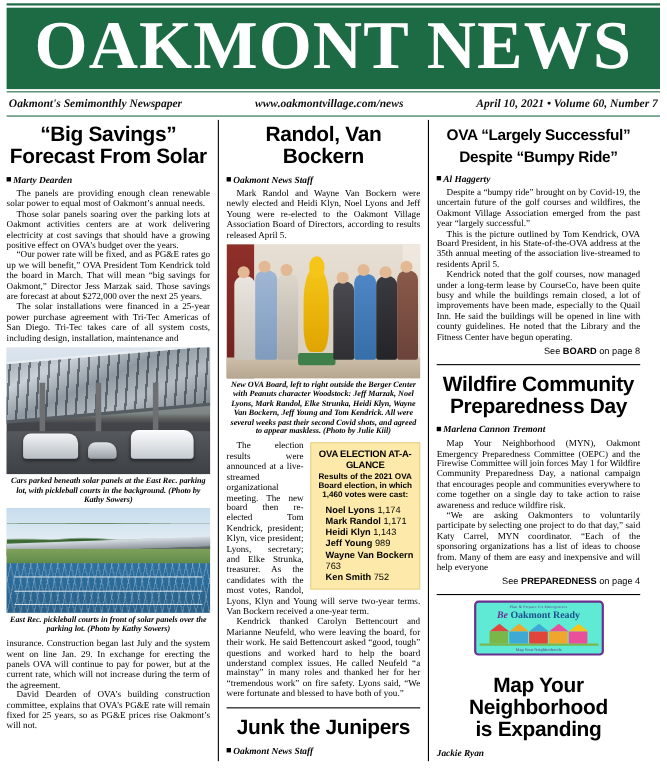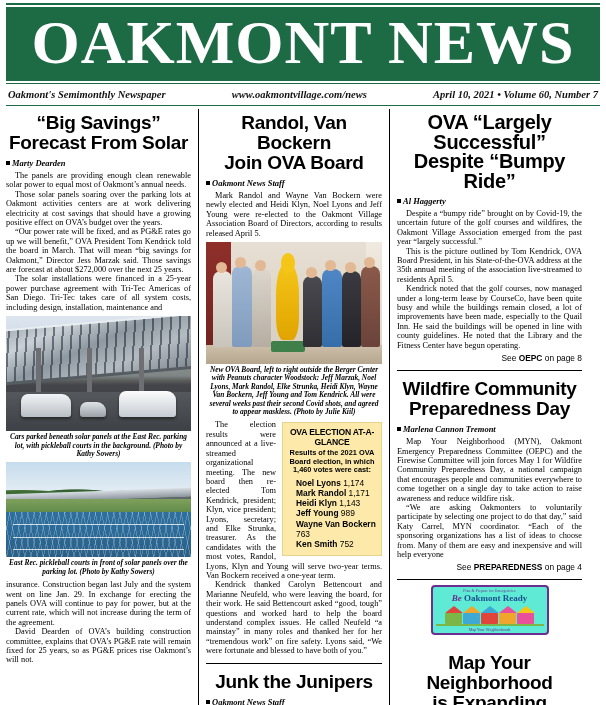--- a/index.html
+++ b/index.html
@@ -40,21 +40,21 @@
   .col.c2{padding:0 7px;border-left:1px solid #000;border-right:1px solid #000;}
   .col.c3{padding-left:7px;}
 
   
   h1.hed{
     font-family:"Liberation Sans Narrow","Liberation Sans", sans-serif;
     font-weight:700;font-size:19px;line-height:20px;
     text-align:center;margin:4px 0 5px;color:#000;
     letter-spacing:-0.3px;
   }
-  h1.hed.small{font-size:20px;line-height:19.5px;}
+  h1.hed.small{font-size:14px;line-height:19.5px;}
   .byline{
     font-family:"Liberation Serif", serif;
     font-style:italic;font-weight:700;font-size:8.5px;
     margin:0 0 3px;color:#000;
   }
   .byline .sq{
     display:inline-block;width:4px;height:4px;background:#000;
     margin-right:2px;vertical-align:1px;
   }
   p.body{
@@ -235,21 +235,20 @@
       </div>
       <div class="caption">East Rec. pickleball courts in front of solar panels over the parking lot. (Photo by Kathy Sowers)</div>
 
       <p class="body noind">insurance. Construction began last July and the system went on line Jan. 29. In exchange for erecting the panels OVA will continue to pay for power, but at the current rate, which will not increase during the term of the agreement.</p>
       <p class="body">David Dearden of OVA’s building construction committee, explains that OVA’s PG&amp;E rate will remain fixed for 25 years, so as PG&amp;E prices rise Oakmont’s will not.</p>
     </div>
 
     <div class="col c2">
       <h1 class="hed">
         <span>Randol, Van Bockern</span><br>
-        <span>Join OVA Board</span>
       </h1>
       <div class="byline">
         <span class="sq"></span><span>Oakmont News Staff</span>
       </div>
       <p class="body">Mark Randol and Wayne Van Bockern were newly elected and Heidi Klyn, Noel Lyons and Jeff Young were re-elected to the Oakmont Village Association Board of Directors, according to results released April 5.</p>
 
       <div class="photo ph-board">
         <div class="wallL"></div>
         <div class="wallR"></div>
         <div class="floor"></div>
@@ -311,21 +310,21 @@
         <span>Despite “Bumpy Ride”</span>
       </h1>
       <div class="byline">
         <span class="sq"></span><span>Al Haggerty</span>
       </div>
       <p class="body">Despite a “bumpy ride” brought on by Covid-19, the uncertain future of the golf courses and wildfires, the Oakmont Village Association emerged from the past year “largely successful.”</p>
       <p class="body">This is the picture outlined by Tom Kendrick, OVA Board President, in his State-of-the-OVA address at the 35th annual meeting of the association live-streamed to residents April 5.</p>
       <p class="body">Kendrick noted that the golf courses, now managed under a long-term lease by CourseCo, have been quite busy and while the buildings remain closed, a lot of improvements have been made, especially to the Quail Inn. He said the buildings will be opened in line with county guidelines. He noted that the Library and the Fitness Center have begun operating.</p>
 
       <div class="jump">
-        <span>See </span><b>OEPC</b><span> on page 8</span>
+        <span>See </span><b>BOARD</b><span> on page 8</span>
       </div>
 
       <div class="sec-rule"></div>
 
       <h1 class="hed" style="margin-top:8px">
         <span>Wildfire Community</span><br>
         <span>Preparedness Day</span>
       </h1>
       <div class="byline">
         <span class="sq"></span><span>Marlena Cannon Tremont</span>

